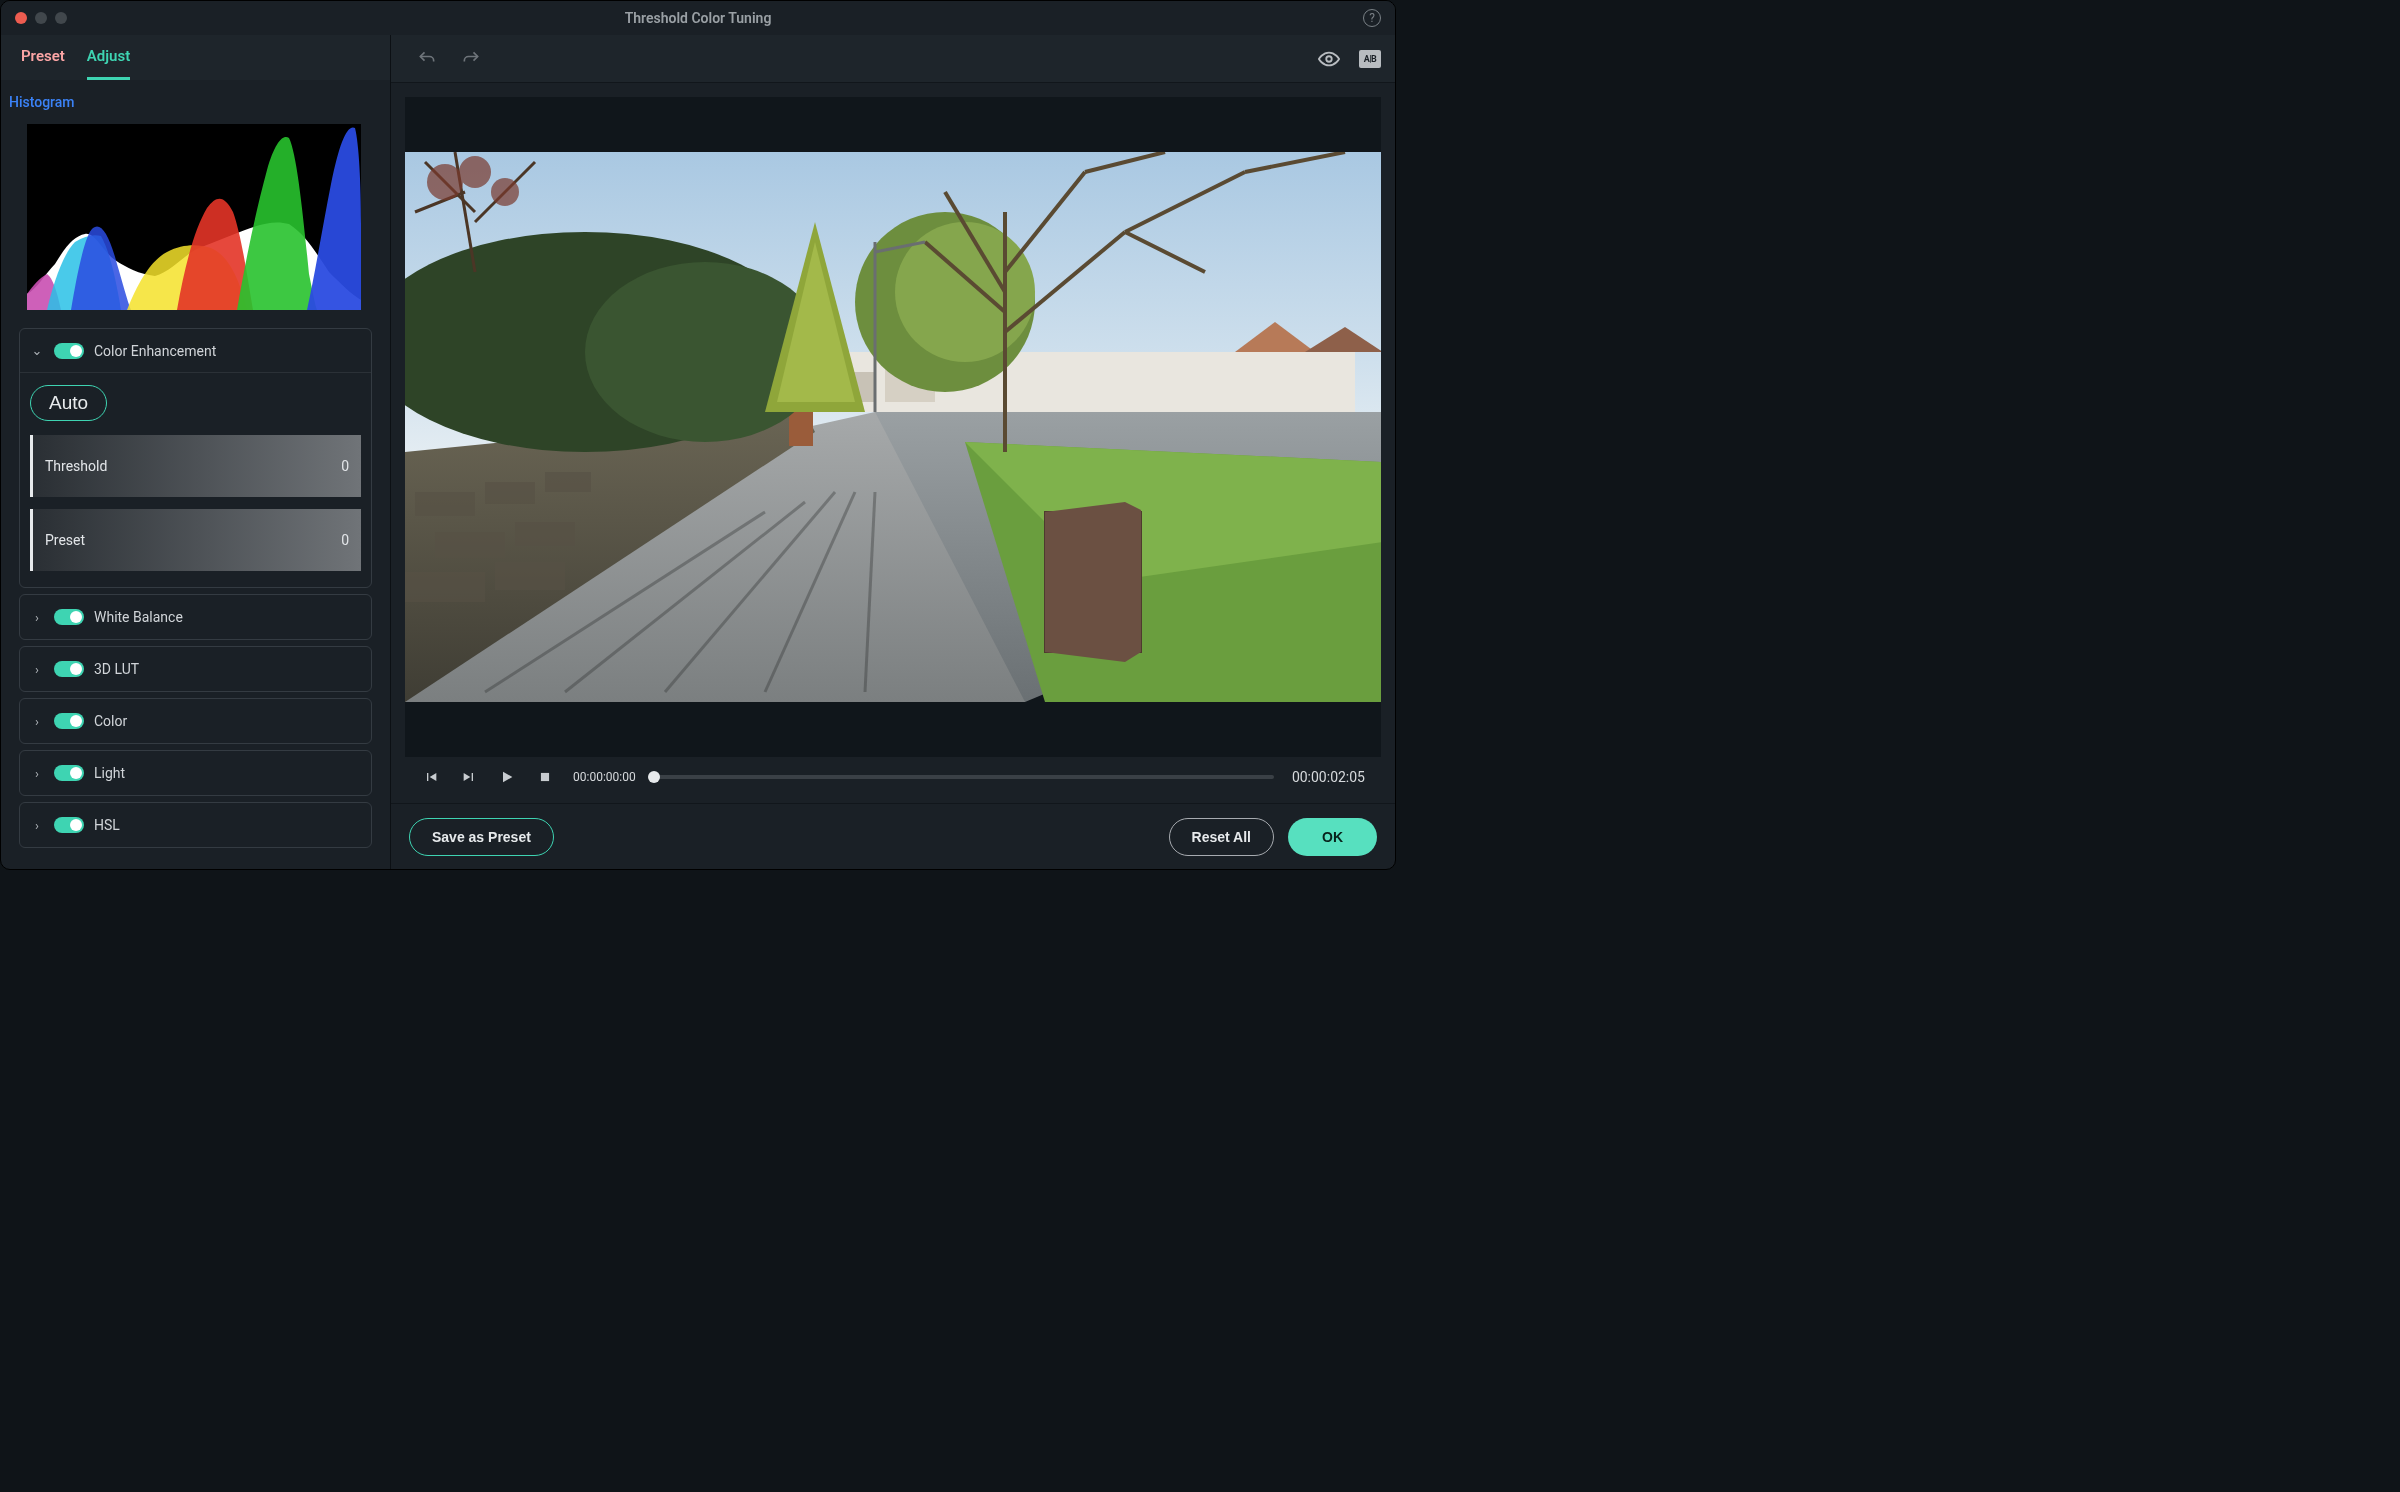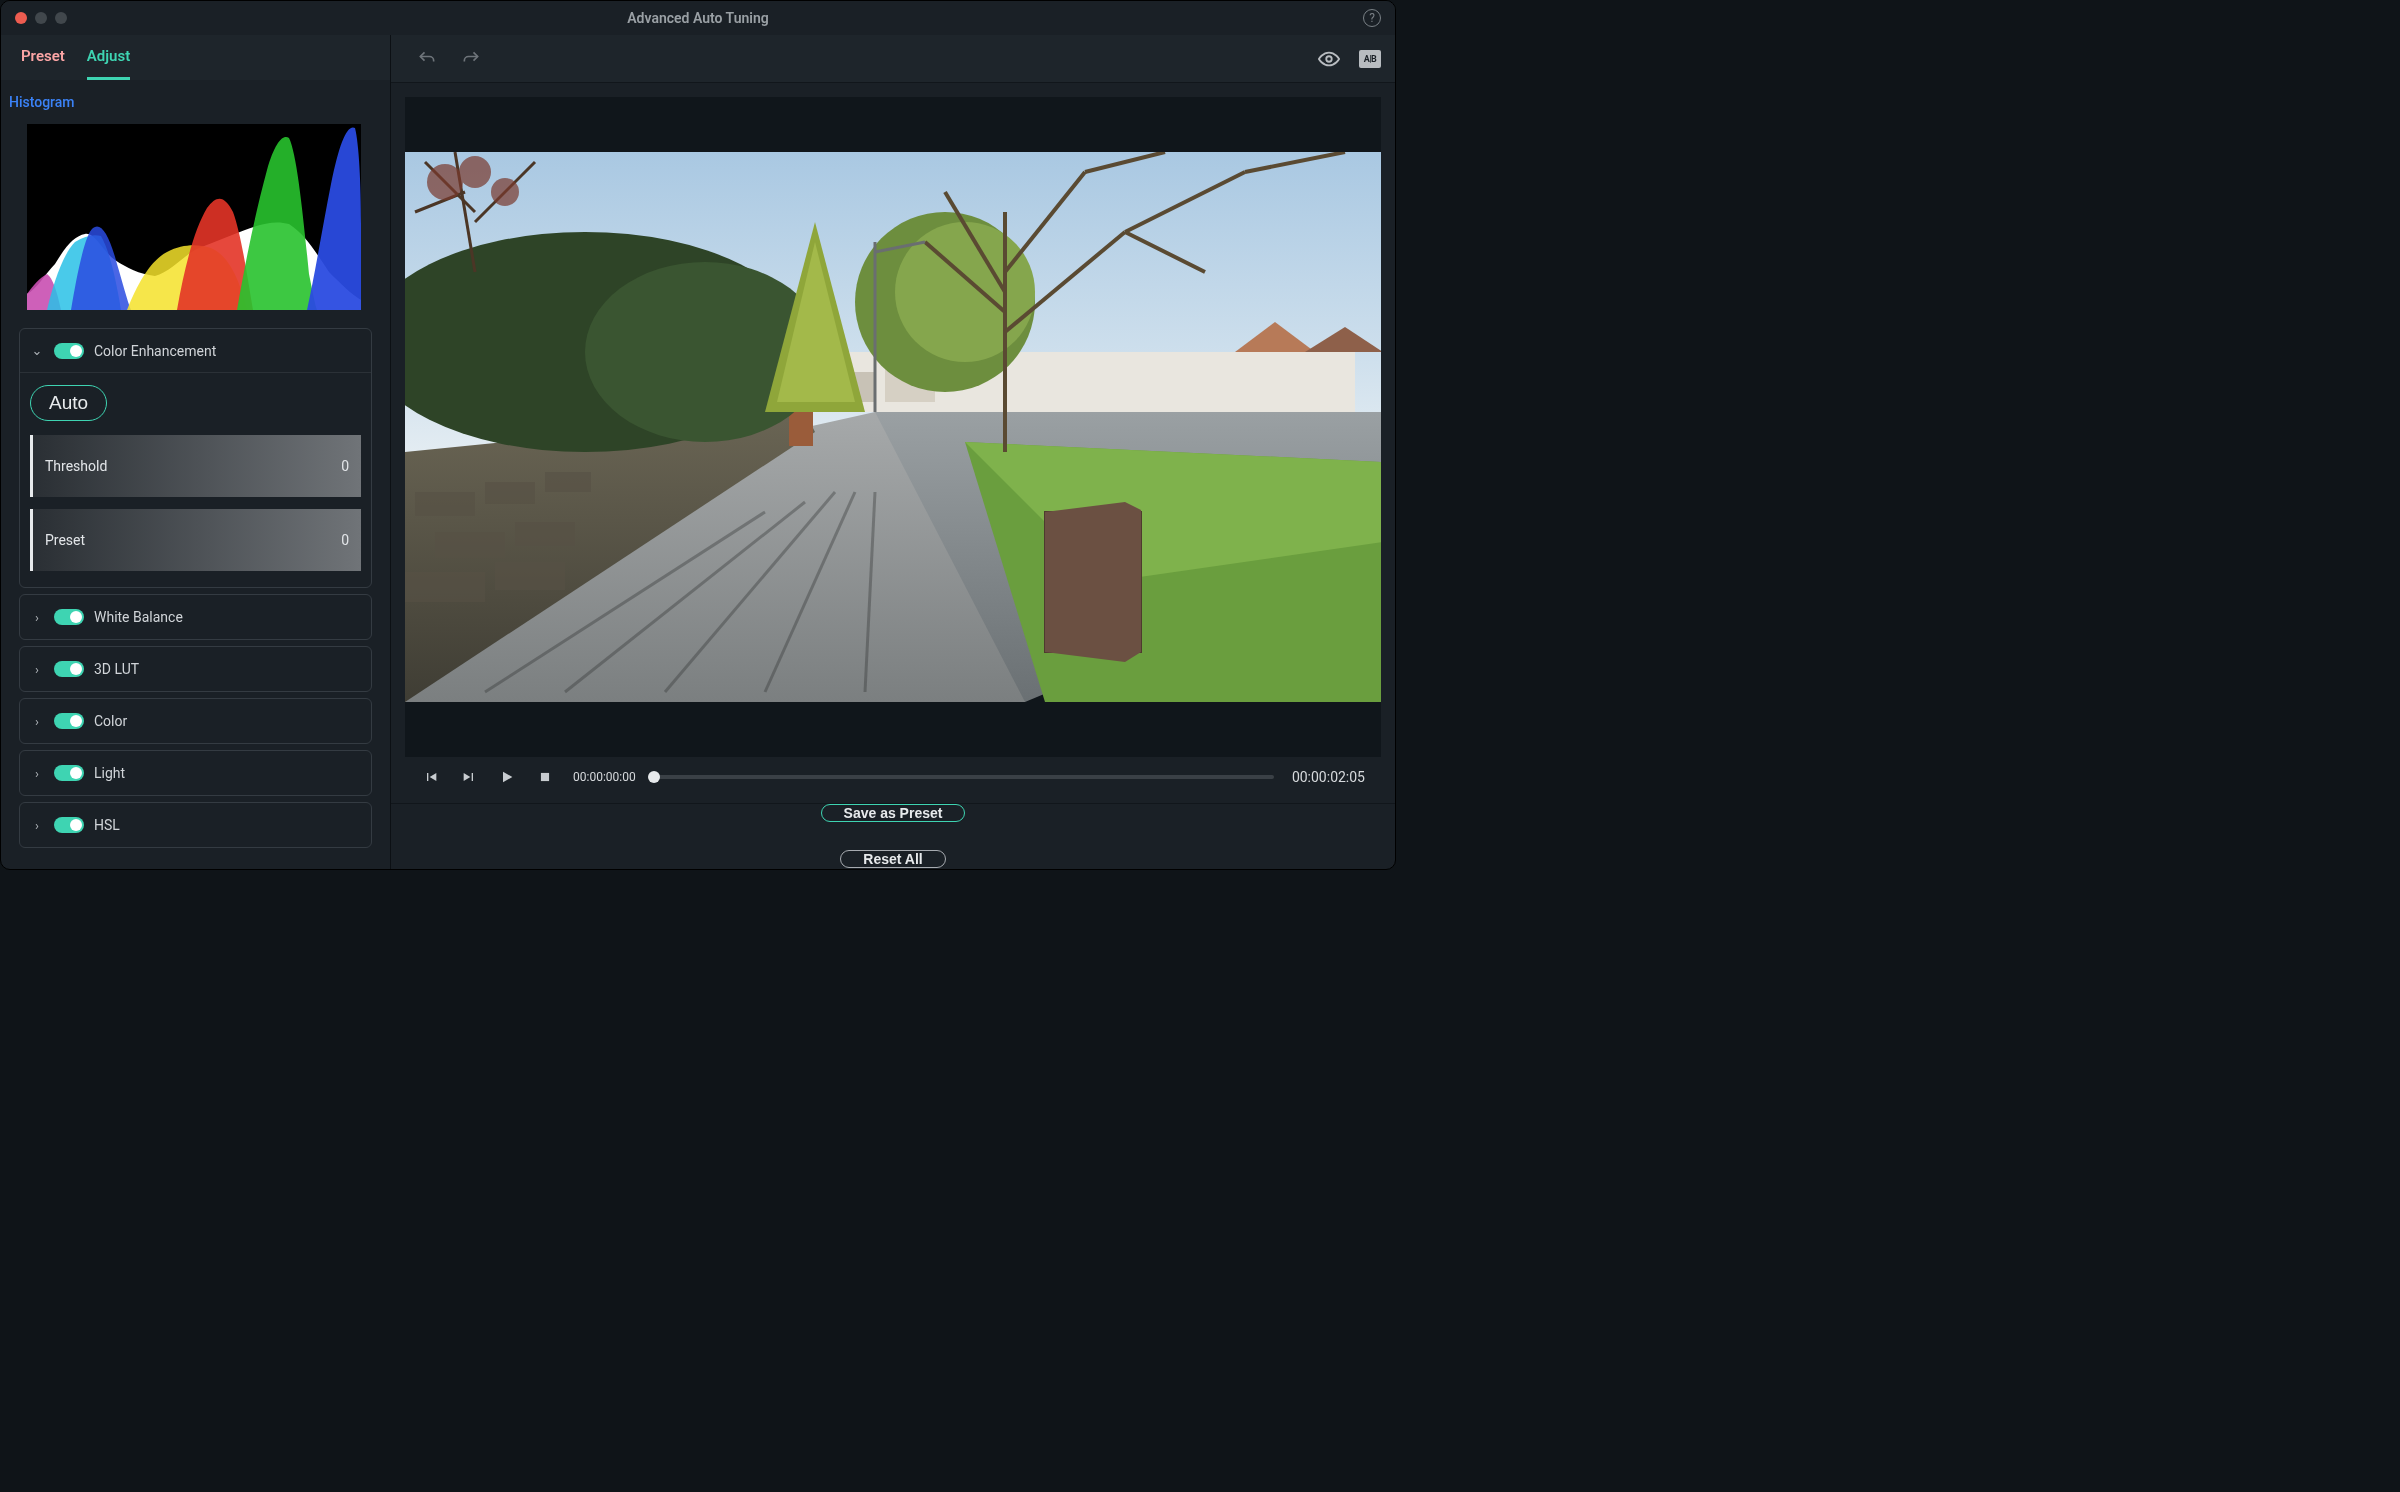--- a/index.html
+++ b/index.html
@@ -62,39 +62,39 @@
 
 
 .transport { display: flex; align-items: center; gap: 18px; padding: 10px 16px 2px; }
 .tbtn { width: 20px; height: 20px; display: flex; align-items: center; justify-content: center; cursor: pointer; color: #c8ccd0; }
 .timecode { font-size: 12px; color: #d6d9dc; font-variant-numeric: tabular-nums; }
 .timeline { flex: 1; height: 4px; background: #3a4046; border-radius: 2px; position: relative; cursor: pointer; }
 .timeline-thumb { position: absolute; left: 0; top: 50%; transform: translate(-50%,-50%); width: 12px; height: 12px; background: #e7eaec; border-radius: 50%; }
 .dur { font-size: 14px; color: #d6d9dc; font-variant-numeric: tabular-nums; }
 
 
-.footer { height: 66px; border-top: 1px solid #11161b; display: flex; align-items: center; padding: 0 18px; gap: 14px; flex-direction: column; }
+.footer { height: 66px; border-top: 1px solid #11161b; display: flex; align-items: center; padding: 0 18px; gap: 14px; }
 .footer-spacer { flex: 1; }
 .btn { height: 38px; padding: 0 22px; border-radius: 20px; font-size: 14px; font-weight: 600; cursor: pointer; display: flex; align-items: center; }
 .btn-outline-teal { border: 1.5px solid #3ed4b2; color: #e7eaec; background: transparent; }
 .btn-outline-grey { border: 1.5px solid #a7abb0; color: #e7eaec; background: transparent; }
 .btn-teal { background: #57e0bf; color: #08221b; border: none; padding: 0 34px; }
 </style>
 </head>
 <body>
 
 <div class="app">
 
   <div class="titlebar">
     <div class="traffic">
       <div class="dot red"></div>
       <div class="dot grey1"></div>
       <div class="dot grey2"></div>
     </div>
-    <div class="titlebar-title">Advanced Auto Tuning</div>
+    <div class="titlebar-title">Threshold Color Tuning</div>
     <div class="help-icon">?</div>
   </div>
 
   <div class="main">
 
     <div class="sidebar">
       <div class="tabs">
         <div class="tab">Preset</div>
         <div class="tab active">Adjust</div>
       </div>

